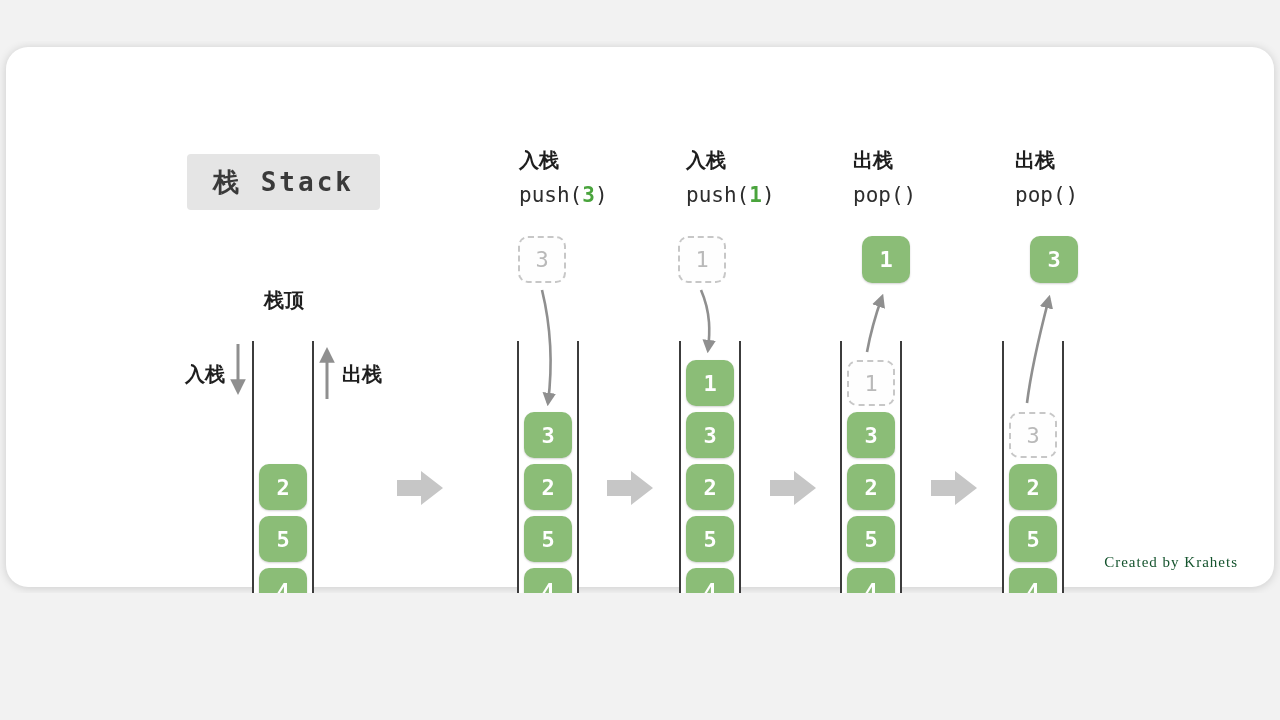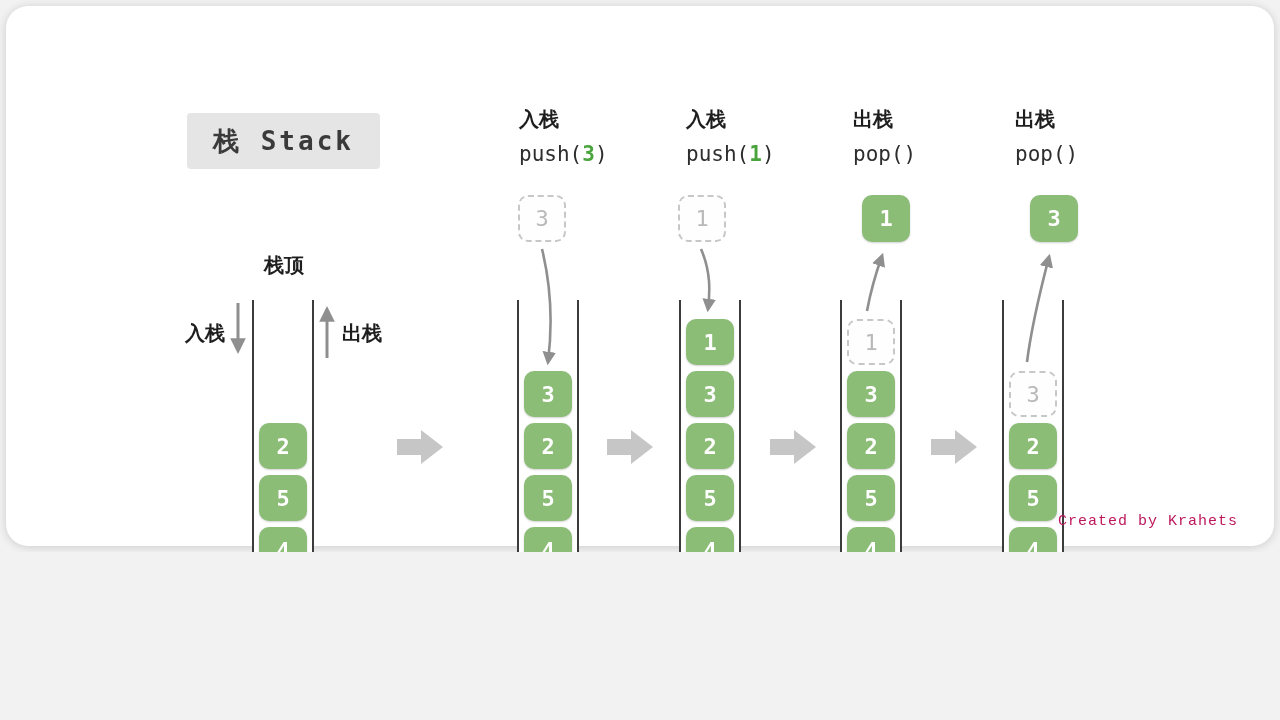--- a/index.html
+++ b/index.html
@@ -1,21 +1,21 @@
 <!DOCTYPE html>
 <html><head>
 <meta charset="utf-8">
 <style>
   html,body{margin:0;padding:0;}
   body{
     width:1280px;height:720px;background:#f2f2f2;
     font-family:"DejaVu Sans", sans-serif;
     -webkit-font-smoothing:antialiased;
   }
-  .canvas{position:relative;width:1280px;height:552px;overflow:hidden;}
+  .canvas{position:relative;width:1280px;height:552px;overflow:hidden;margin-top:41px;}
   .card{
     position:absolute;left:6px;top:6px;right:6px;bottom:6px;
     background:#ffffff;border-radius:22px;
     box-shadow:0 1px 10px rgba(0,0,0,0.16);
   }
 
   
   .title-chip{
     position:absolute;left:187px;top:113px;width:193px;height:56px;
     background:#e5e5e5;border-radius:4px;
@@ -70,35 +70,35 @@
     margin-top:8px;font-family:"DejaVu Sans Mono", monospace;
     font-size:21px;color:#2d2d2d;line-height:28px;white-space:nowrap;text-align:center;
   }
   .code-arg{color:#4aa43d;font-weight:700;}
 
   
   svg.overlay{position:absolute;left:0;top:0;pointer-events:none;}
 
   .credit{
     position:absolute;right:42px;bottom:22px;
-    font-family:Liberation Mono, monospace;font-size:15px;
-    color:#be185d;letter-spacing:1px;
+    font-family:Liberation Serif, serif;font-size:15px;
+    color:#14532d;letter-spacing:1px;
   }
 </style>
 </head>
 <body>
 
 <div class="canvas">
   <div class="card"></div>
 
   <div class="title-chip">
     <span>栈 Stack</span>
   </div>
 
-  <div class="cn-label" style="left:253px;top:252px;width:62px;text-align:center;">栈顶</div>
+  <div class="cn-label" style="left:253px;top:246px;width:62px;text-align:center;">栈顶</div>
   <div class="cn-label" style="left:269px;top:614px;width:62px;text-align:center;">栈底</div>
   <div class="cn-label" style="left:185px;top:320px;">入栈</div>
   <div class="cn-label" style="left:342px;top:320px;">出栈</div>
 
   <div class="stack-box" style="left:252px;">
     <div class="block">2</div>
     <div class="block">5</div>
     <div class="block">4</div>
   </div>
 

